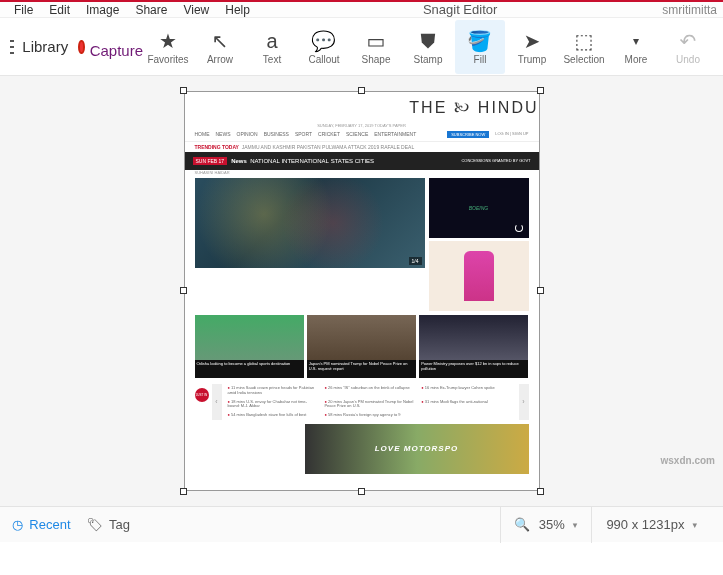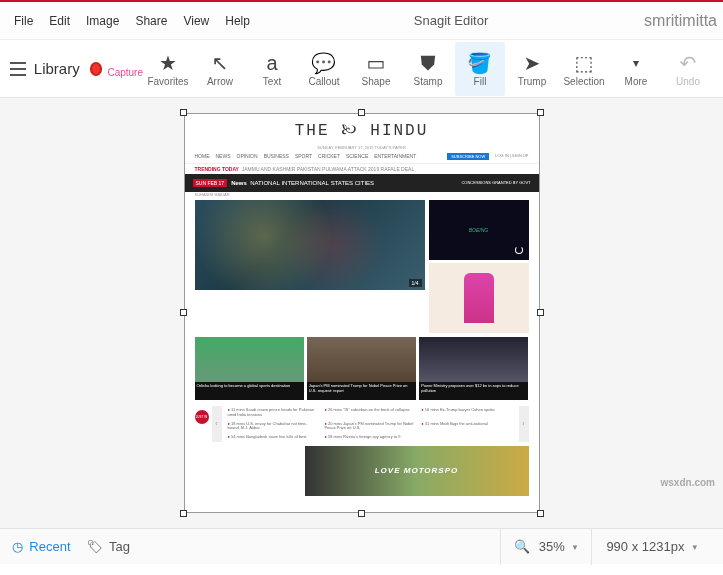--- a/index.html
+++ b/index.html
@@ -2,51 +2,51 @@
 <html><head>
 <meta charset="utf-8">
 <style>
 * { box-sizing: border-box; margin: 0; padding: 0; font-family: "Segoe UI", Arial, sans-serif; }
 body { width: 723px; height: 575px; background: #fff; overflow: hidden; font-size: 12px; color: #333; }
 
 
 .accent { height: 2px; background: #c8102e; }
 
 
-.titlebar { height: 38px; display: flex; align-items: center; padding: 0 6px; font-size: 12px; background: #fdfdfd; border-bottom: 1px solid #eee; }
+.titlebar { height: 16px; display: flex; align-items: center; padding: 0 6px; font-size: 12px; background: #fdfdfd; border-bottom: 1px solid #eee; }
 .menu-item { padding: 2px 8px; cursor: default; }
 .title-center { flex: 1; text-align: center; color: #555; font-size: 13px; }
-.user { color: #888; font-size: 16px; }
+.user { color: #888; font-size: 12px; }
 
 
 .toolbar { height: 58px; display: flex; align-items: center; padding: 0 10px; border-bottom: 1px solid #e6e6e6; background: #fff; text-align: right; }
 .hamburger { width: 18px; height: 14px; display: flex; flex-direction: column; justify-content: space-between; margin-right: 8px; }
 .hamburger span { height: 2px; background: #555; }
 .lib { font-size: 15px; color: #333; margin-right: 10px; }
 .rec-dot { width: 14px; height: 14px; border-radius: 50%; background: #e33; border: 2px solid #c21; margin-right: 5px; }
-.capture { font-size: 10px; color: #ec4899; margin-top: 7px; }
+.capture { font-size: 15px; color: #701a75; margin-top: 7px; }
 .tools { display: flex; margin-left: auto; gap: 2px; }
 .tool { width: 50px; height: 54px; display: flex; flex-direction: column; align-items: center; justify-content: center; font-size: 10px; color: #666; border-radius: 3px; }
 .tool.active { background: #e8f3fc; }
 .tool .glyph { font-size: 20px; color: #444; height: 26px; display: flex; align-items: center; }
 .tool.active .glyph { color: #1e88e5; }
 .undo .glyph { color: #bbb; }
 .undo { color: #bbb; }
 
 
 .canvas-area { height: 430px; background: #f5f5f5; position: relative; display: flex; align-items: center; justify-content: center; }
 .capture-frame { width: 356px; height: 400px; background: #fff; border: 1px solid #999; position: relative; overflow: hidden; }
 .handle { width: 7px; height: 7px; background: #fff; border: 1px solid #333; position: absolute; }
 .h-tl { top: -4px; left: -4px; } .h-tc { top: -4px; left: 50%; margin-left: -4px; } .h-tr { top: -4px; right: -4px; }
 .h-ml { top: 50%; left: -4px; margin-top: -4px; } .h-mr { top: 50%; right: -4px; margin-top: -4px; }
 .h-bl { bottom: -4px; left: -4px; } .h-bc { bottom: -4px; left: 50%; margin-left: -4px; } .h-br { bottom: -4px; right: -4px; }
 
 
 .page { font-size: 6px; }
-.masthead { text-align: center; font-family: Liberation Mono, monospace; font-size: 16px; letter-spacing: 2px; padding: 4px 0 0; }
+.masthead { text-align: right; font-family: Liberation Sans, sans-serif; font-size: 16px; letter-spacing: 2px; padding: 4px 0 0; }
 .masthead-sub { text-align: center; font-size: 4px; color: #999; }
 .navrow { display: flex; gap: 6px; padding: 3px 10px; font-size: 5px; color: #666; border-bottom: 1px solid #eee; }
 .navrow .sub { background: #1976d2; color: #fff; padding: 1px 4px; margin-left: auto; font-size: 4px; }
 .navrow .login { font-size: 4px; color: #888; }
 .trending { font-size: 5px; padding: 2px 10px; color: #888; }
 .trending b { color: #c8102e; font-size: 5px; }
 .newsbar { background: #222; color: #fff; display: flex; align-items: center; height: 18px; padding: 0 8px; font-size: 6px; }
 .newsbar .tag { background: #c8102e; padding: 1px 3px; margin-right: 4px; font-size: 5px; }
 .newsbar .sub2 { margin-left: auto; font-size: 4px; line-height: 1.1; text-align: right; }
 .headline { font-family: Georgia, serif; font-size: 9px; padding: 4px 10px 1px; }

